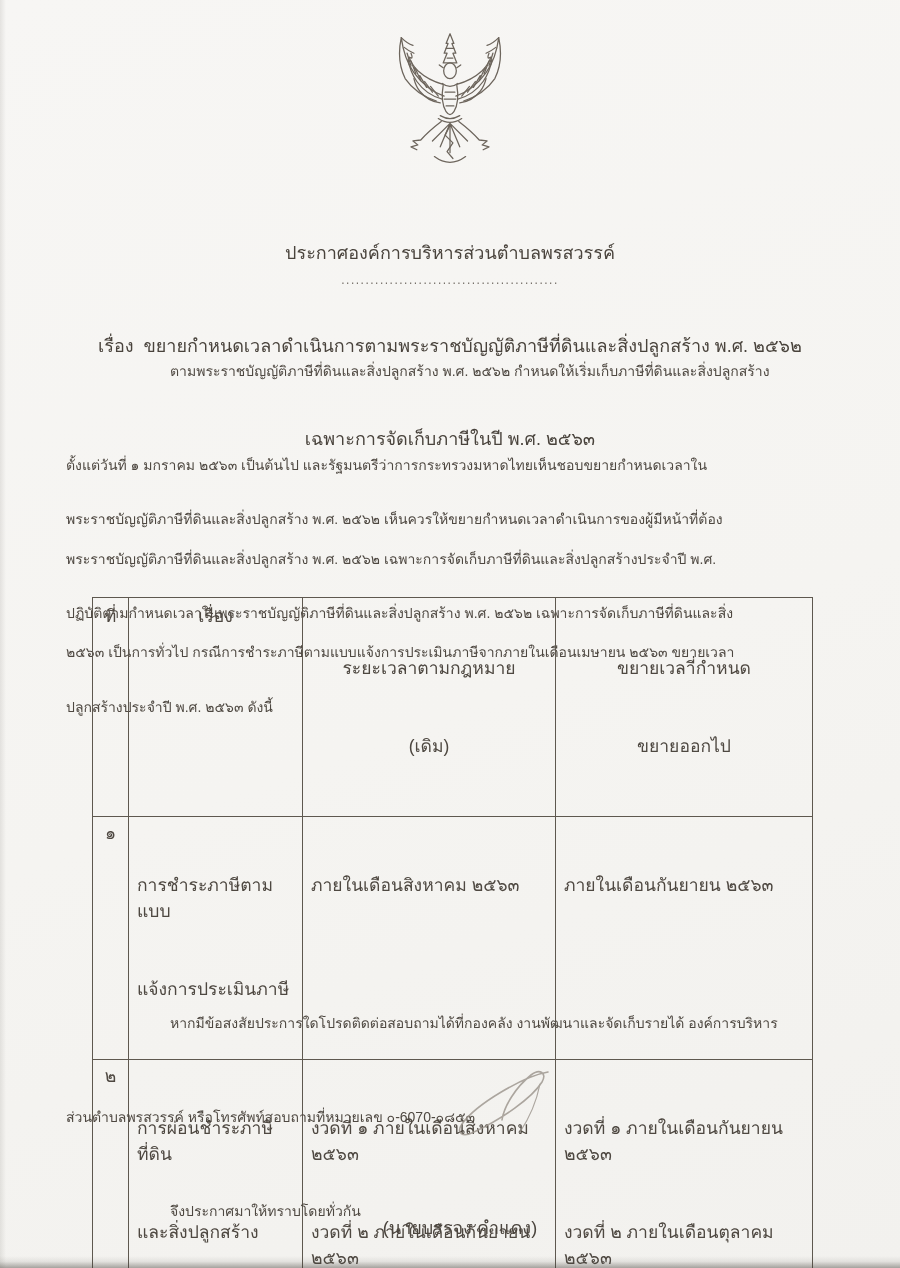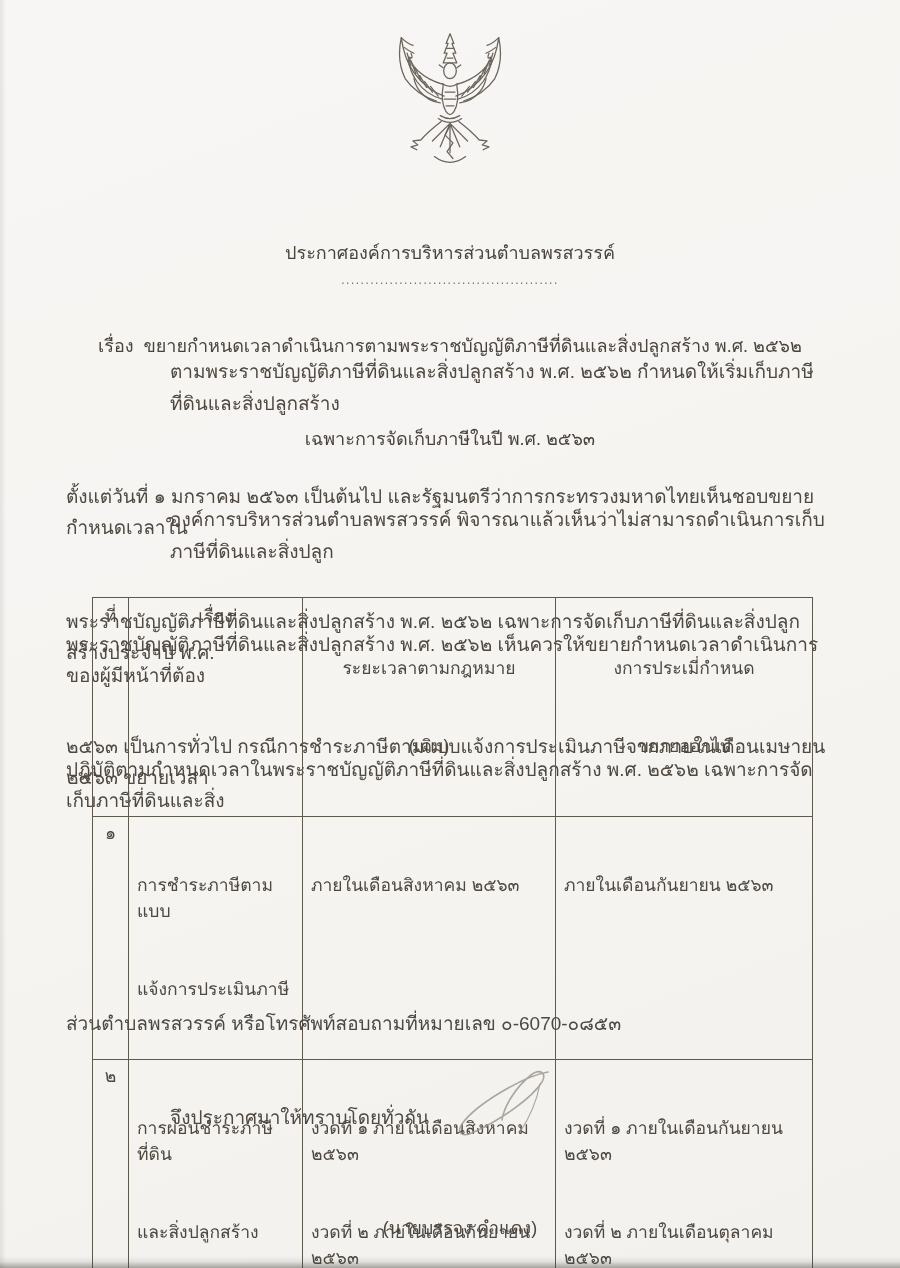--- a/index.html
+++ b/index.html
@@ -29,21 +29,21 @@
     position:absolute;top:176px;left:0;width:900px;
     text-align:center;font-size:18px;line-height:31px;color:#49433c;
     white-space:pre-wrap;
   }
   .divider{
     position:absolute;top:273px;left:0;width:900px;text-align:center;
     font-size:12px;letter-spacing:1.5px;color:#736d66;line-height:14px;
   }
   .para{
     position:absolute;left:66px;width:774px;
-    font-size:19px;line-height:31.2px;color:#4e4841;
+    font-size:14px;line-height:31.2px;color:#4e4841;
     white-space:pre-wrap;
   }
   .para .line{min-height:31.2px;}
   .indent{padding-left:104px;}
   #para1{top:294px;}
   #para2{top:442px;}
   #closing{top:946px;}
   table.announce{
     position:absolute;top:597px;left:92px;width:720px;
     border-collapse:collapse;table-layout:fixed;
@@ -124,42 +124,42 @@
   <div class="divider">.............................................</div>
 
   <div class="para" id="para1">
     <div class="line indent">ตามพระราชบัญญัติภาษีที่ดินและสิ่งปลูกสร้าง พ.ศ. ๒๕๖๒ กำหนดให้เริ่มเก็บภาษีที่ดินและสิ่งปลูกสร้าง</div>
     <div class="line">ตั้งแต่วันที่ ๑ มกราคม ๒๕๖๓ เป็นต้นไป และรัฐมนตรีว่าการกระทรวงมหาดไทยเห็นชอบขยายกำหนดเวลาใน</div>
     <div class="line">พระราชบัญญัติภาษีที่ดินและสิ่งปลูกสร้าง พ.ศ. ๒๕๖๒ เฉพาะการจัดเก็บภาษีที่ดินและสิ่งปลูกสร้างประจำปี พ.ศ.</div>
     <div class="line">๒๕๖๓ เป็นการทั่วไป กรณีการชำระภาษีตามแบบแจ้งการประเมินภาษีจากภายในเดือนเมษายน ๒๕๖๓ ขยายเวลา</div>
   </div>
 
   <div class="para" id="para2">
-    <div class="line indent">องค์การบริหารส่วนตำบลพรสวรรค์ พิจารณาแล้วเห็นว่าไม่สามารถดำเนินการเก็บภาษีที่ดินและสิ่งปลูก</div>
     <div class="line">พระราชบัญญัติภาษีที่ดินและสิ่งปลูกสร้าง พ.ศ. ๒๕๖๒ เห็นควรให้ขยายกำหนดเวลาดำเนินการของผู้มีหน้าที่ต้อง</div>
     <div class="line">ปฏิบัติตามกำหนดเวลาในพระราชบัญญัติภาษีที่ดินและสิ่งปลูกสร้าง พ.ศ. ๒๕๖๒ เฉพาะการจัดเก็บภาษีที่ดินและสิ่ง</div>
+    <div class="line">ปลูกสร้างประจำปี พ.ศ. ๒๕๖๓ ดังนี้</div>
   </div>
 
   <table class="announce">
     <colgroup>
       <col style="width:36px">
         <col style="width:174px">
         <col style="width:253px">
         <col style="width:257px">
     </colgroup>
     <thead>
       <tr>
         <th>ที่</th>
         <th>เรื่อง</th>
         <th>
           <div>ระยะเวลาตามกฎหมาย</div>
           <div>(เดิม)</div>
         </th>
         <th>
-          <div>งการประเมี่กำหนด</div>
+          <div>ขยายเวลาี่กำหนด</div>
           <div>ขยายออกไป</div>
         </th>
       </tr>
     </thead>
     <tbody>
       <tr>
         <td class="num">๑</td>
         <td>
           <div>การชำระภาษีตามแบบ</div>
           <div>แจ้งการประเมินภาษี</div>
@@ -186,20 +186,21 @@
           <div>งวดที่ ๑ ภายในเดือนกันยายน ๒๕๖๓</div>
           <div>งวดที่ ๒ ภายในเดือนตุลาคม ๒๕๖๓</div>
           
         </td>
       </tr>
 
     </tbody>
   </table>
 
   <div class="para" id="closing">
+    <div class="line indent">หากมีข้อสงสัยประการใดโปรดติดต่อสอบถามได้ที่กองคลัง งานพัฒนาและจัดเก็บรายได้ องค์การบริหาร</div>
     <div class="line">ส่วนตำบลพรสวรรค์ หรือโทรศัพท์สอบถามที่หมายเลข ๐-6070-๐๘๕๓</div>
     <div class="line indent">จึงประกาศมาให้ทราบโดยทั่วกัน</div>
     
   </div>
 
   <div class="sig-scribble">
     <svg viewBox="0 0 140 84" width="140" height="84" fill="none" stroke="#9a938b" stroke-width="1.6" stroke-linecap="round" opacity="0.8">
       <path d="M112 10 C 88 14, 40 42, 26 62 C 20 71, 26 76, 38 70 C 66 57, 96 36, 106 20 C 111 11, 104 6, 95 13 C 80 25, 68 44, 66 58"></path>
       <path d="M104 22 C 100 42, 92 58, 84 70" stroke-width="1.2"></path>
     </svg>

